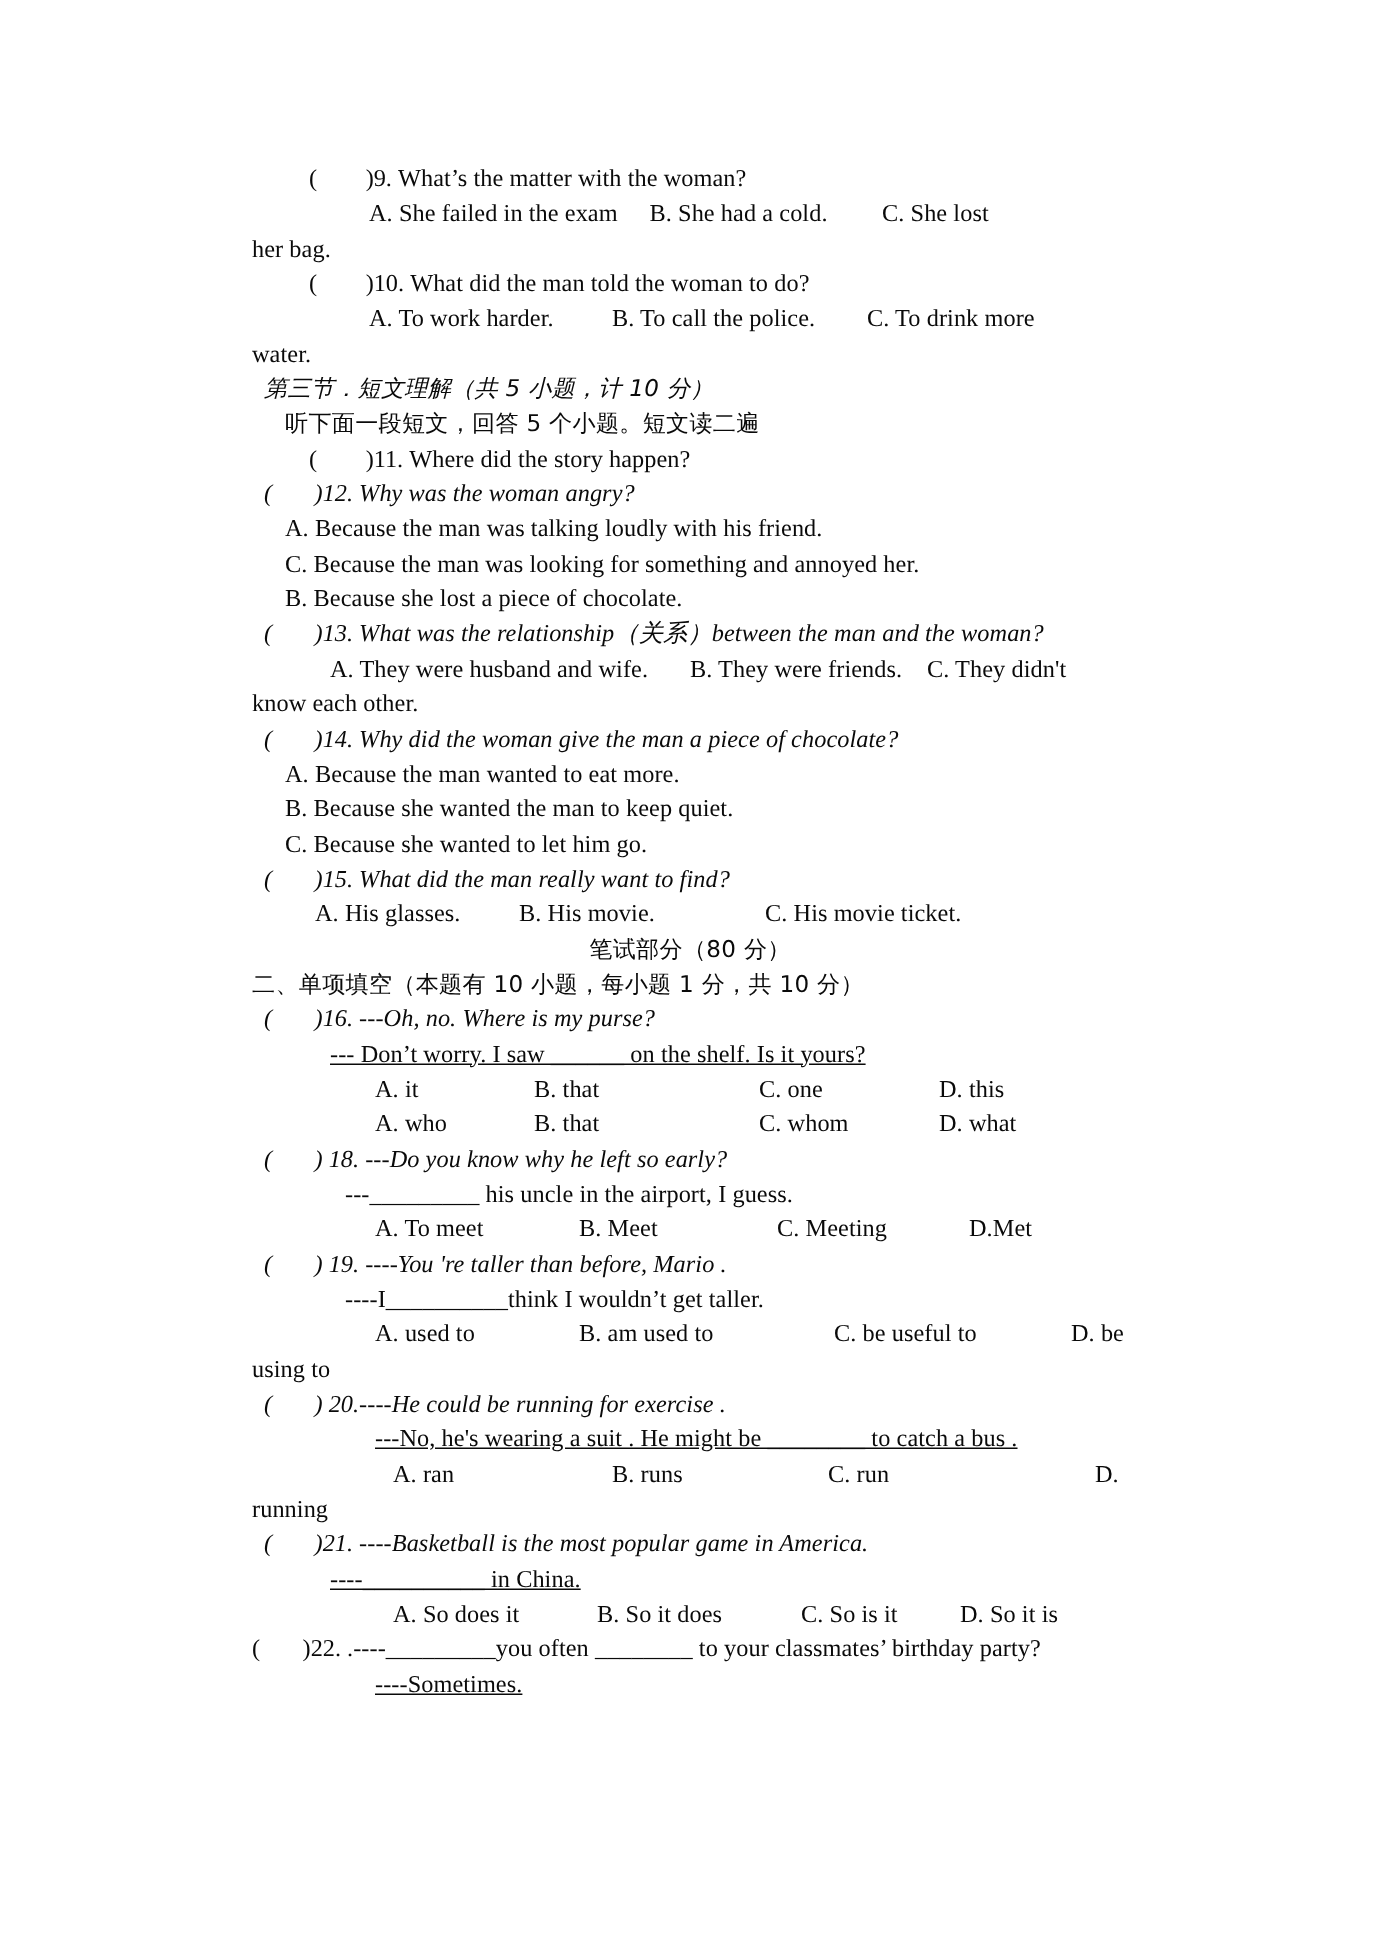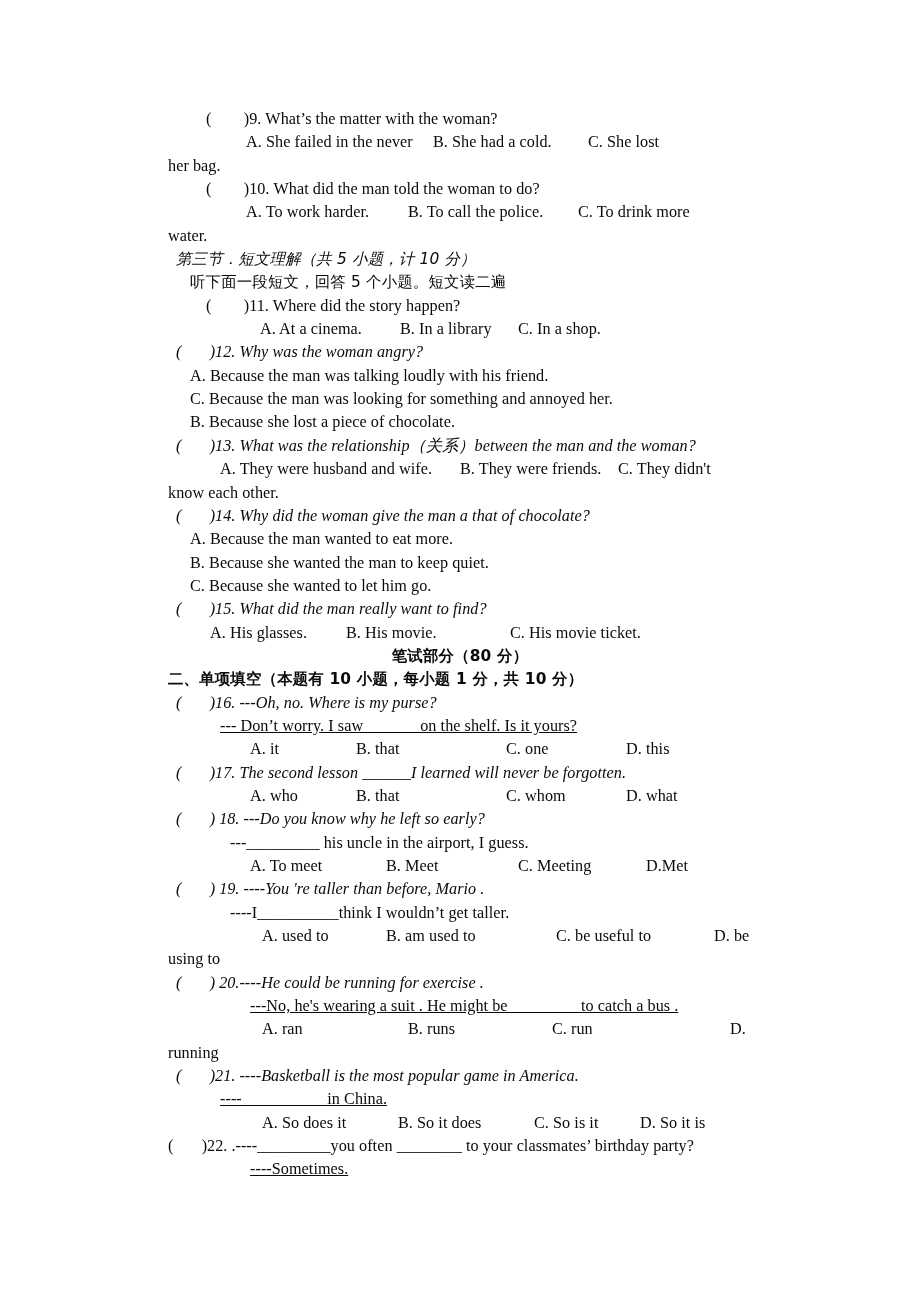--- a/index.html
+++ b/index.html
@@ -34,21 +34,21 @@
     font-size: 16.2px;
     line-height: 23.35px;
     white-space: pre-wrap;
     letter-spacing: 0.05px;
   }
   .cn {
     font-family: "DejaVu Sans", "Liberation Sans", sans-serif;
     font-size: 15.4px;
     letter-spacing: 0.2px;
   }
-  .bold { font-weight: 700; }
+  .bold { font-weight: 400; }
   .center { text-align: center; }
 
   
   .i0  { padding-left: 0px; }
   .i1  { padding-left: 8px; font-style: italic; }
   .i3  { padding-left: 22px; }
   .i4  { padding-left: 38px; }
   .i5  { padding-left: 52px; text-decoration: underline; }
   .i6  { padding-left: 62px; }
   .i7  { padding-left: 82px; text-decoration: underline; }
@@ -68,58 +68,53 @@
   }
 </style>
 </head>
 <body>
 
 <div class="page">
   <div class="body-area">
 
     <div class="ln i4"><span class="mk">(        )9. </span><span>What’s the matter with the woman?</span></div>
     <div class="ln opts" style="padding-left:0">
-      <span style="left:78px">A. She failed in the never</span>
+      <span style="left:78px">A. She failed in the exam</span>
       <span style="left:265px">B. She had a cold.</span>
       <span style="left:420px">C. She lost</span>
     </div>
     <div class="ln i0">her bag.</div>
 
     <div class="ln i4"><span class="mk">(        )10. </span><span>What did the man told the woman to do?</span></div>
     <div class="ln opts">
       <span style="left:78px">A. To work harder.</span>
       <span style="left:240px">B. To call the police.</span>
       <span style="left:410px">C. To drink more</span>
     </div>
     <div class="ln i0">water.</div>
 
     <div class="ln cn i1">第三节．短文理解（共 5 小题，计 10 分）</div>
     <div class="ln cn i3">听下面一段短文，回答 5 个小题。短文读二遍</div>
 
     <div class="ln i4"><span class="mk">(        )11. </span><span>Where did the story happen?</span></div>
-    <div class="ln opts">
-      <span style="left:92px">A. At a cinema.</span>
-      <span style="left:232px">B. In a library</span>
-      <span style="left:350px">C. In a shop.</span>
-    </div>
 
     <div class="ln i1"><span class="mk">(       )12. </span><span>Why was the woman angry?</span></div>
     <div class="ln i3">A. Because the man was talking loudly with his friend.</div>
     <div class="ln i3">C. Because the man was looking for something and annoyed her.</div>
     <div class="ln i3">B. Because she lost a piece of chocolate.</div>
 
     <div class="ln i1"><span class="mk">(       )13. </span><span>What was the relationship（关系）between the man and the woman?</span></div>
     <div class="ln opts">
       <span style="left:52px">A. They were husband and wife.</span>
       <span style="left:292px">B. They were friends.</span>
       <span style="left:450px">C. They didn't</span>
     </div>
     <div class="ln i0">know each other.</div>
 
-    <div class="ln i1"><span class="mk">(       )14. </span><span>Why did the woman give the man a that of chocolate?</span></div>
+    <div class="ln i1"><span class="mk">(       )14. </span><span>Why did the woman give the man a piece of chocolate?</span></div>
     <div class="ln i3">A. Because the man wanted to eat more.</div>
     <div class="ln i3">B. Because she wanted the man to keep quiet.</div>
     <div class="ln i3">C. Because she wanted to let him go.</div>
 
     <div class="ln i1"><span class="mk">(       )15. </span><span>What did the man really want to find?</span></div>
     <div class="ln opts">
       <span style="left:42px">A. His glasses.</span>
       <span style="left:178px">B. His movie.</span>
       <span style="left:342px">C. His movie ticket.</span>
     </div>
@@ -129,41 +124,40 @@
 
     <div class="ln i1"><span class="mk">(       )16. </span><span>---Oh, no. Where is my purse?</span></div>
     <div class="ln i5">--- Don’t worry. I saw ______ on the shelf. Is it yours?</div>
     <div class="ln opts">
       <span style="left:82px">A. it</span>
       <span style="left:188px">B. that</span>
       <span style="left:338px">C. one</span>
       <span style="left:458px">D. this</span>
     </div>
 
-    <div class="ln i1"><span class="mk">(       )17. </span><span>The second lesson ______I learned will never be forgotten.</span></div>
     <div class="ln opts">
       <span style="left:82px">A. who</span>
       <span style="left:188px">B. that</span>
       <span style="left:338px">C. whom</span>
       <span style="left:458px">D. what</span>
     </div>
 
     <div class="ln i1"><span class="mk">(       ) 18. </span><span>---Do you know why he left so early?</span></div>
     <div class="ln i6">---_________ his uncle in the airport, I guess.</div>
     <div class="ln opts">
       <span style="left:82px">A. To meet</span>
       <span style="left:218px">B. Meet</span>
       <span style="left:350px">C. Meeting</span>
       <span style="left:478px">D.Met</span>
     </div>
 
     <div class="ln i1"><span class="mk">(       ) 19. </span><span>----You 're taller than before, Mario .</span></div>
     <div class="ln i6">----I__________think I wouldn’t get taller.</div>
     <div class="ln opts">
-      <span style="left:94px">A. used to</span>
+      <span style="left:82px">A. used to</span>
       <span style="left:218px">B. am used to</span>
       <span style="left:388px">C. be useful to</span>
       <span style="left:546px">D. be</span>
     </div>
     <div class="ln i0">using to</div>
 
     <div class="ln i1"><span class="mk">(       ) 20.</span><span>----He could be running for exercise .</span></div>
     <div class="ln i7">---No, he's wearing a suit . He might be ________ to catch a bus .</div>
     <div class="ln opts">
       <span style="left:94px">A. ran</span>

